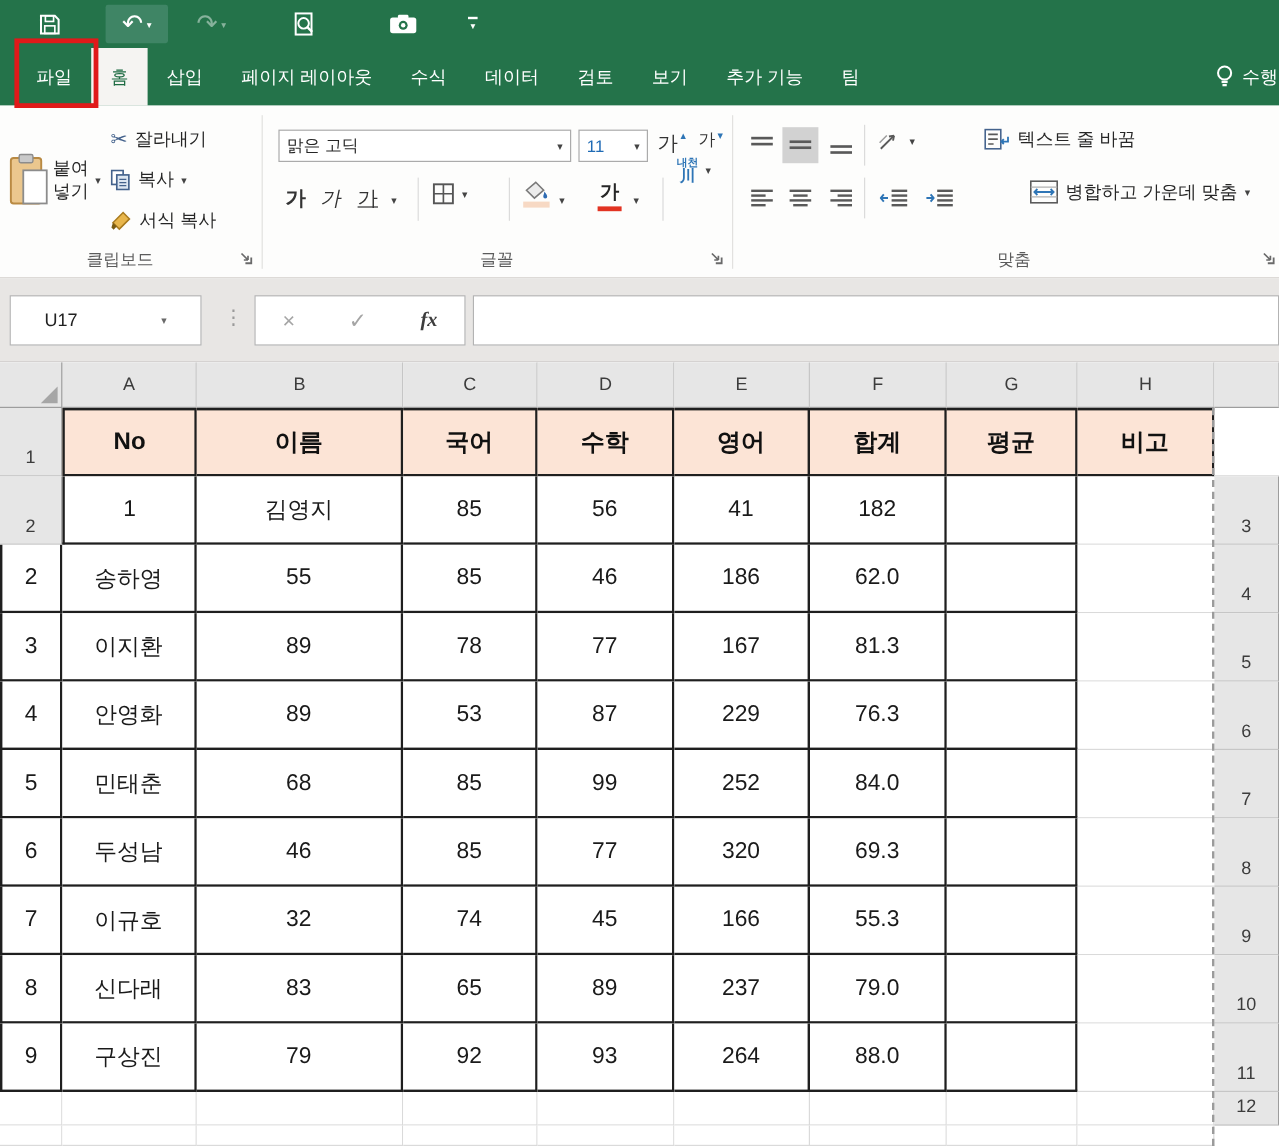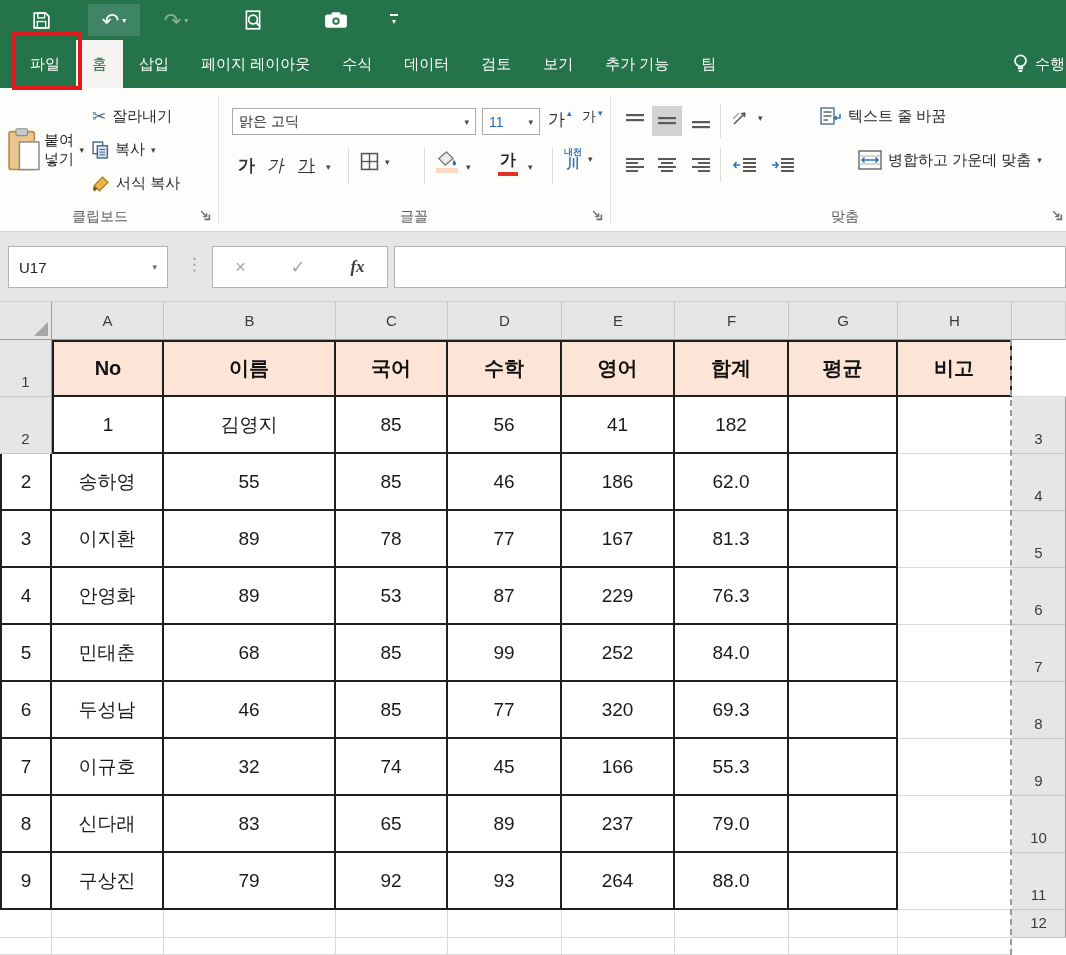--- a/index.html
+++ b/index.html
@@ -40,21 +40,21 @@
   .alignbtn.sel { background:#D2D2D2; }
   .paste-btn { position:absolute; left:6px; top:8px; width:78px; height:108px; display:flex; flex-direction:row; align-items:center; justify-content:flex-start; gap:2px; }
   .paste-btn .lbl { font-size:15px; }
   .redbar { display:block; width:20px; height:4px; background:#E23322; margin-top:1px; }
   .peachbar { display:block; width:22px; height:5px; background:#F7D9C4; margin-top:1px; }
   .phonetic { display:flex; flex-direction:column; align-items:center; color:#2E75B6; line-height:1; font-weight:bold; }
   .phonetic .t { font-size:9px; } .phonetic .b { font-size:13px; }
 
   
   .fbar { position:absolute; left:0; top:232px; width:1066px; height:70px; background:#E8E6E4; border-bottom:1px solid #D0CECC; }
-  .namebox { position:absolute; left:8px; top:14px; width:160px; height:42px; background:#fff; border:1px solid #B3B3B3; display:flex; align-items:center; font-size:15px; color:#222; padding:0 10px; }
+  .namebox { position:absolute; left:8px; top:14px; width:160px; height:42px; background:#fff; border:1px solid #B3B3B3; display:flex; align-items:center; font-size:15px; color:#222; padding:0 28px; }
   .namebox .dar { margin-left:auto; color:#6a6a6a; }
   .fdots { position:absolute; left:186px; top:22px; color:#9a9a9a; font-size:17px; }
   .fxbox { position:absolute; left:212px; top:14px; width:176px; height:42px; background:#fff; border:1px solid #B3B3B3; display:flex; align-items:center; justify-content:space-around; }
   .fxbox .x { color:#A5A5A5; font-size:18px; }
   .fxbox .ck { color:#A5A5A5; font-size:18px; }
   .fxbox .fx { color:#3d3d3d; font-size:17px; font-style:italic; font-family:"Liberation Serif", serif; font-weight:bold; }
   .finput { position:absolute; left:394px; top:14px; width:672px; height:42px; background:#fff; border:1px solid #B3B3B3; font-size:15px; padding:0 8px; display:flex; align-items:center; }
 
   
   .sheet { position:absolute; left:0; top:302px; width:1066px; height:653px; background:#fff;
@@ -246,21 +246,21 @@
     </span>
     <span class="peachbar"></span>
   </div>
   <div class="dar" style="position:absolute;left:466px;top:74px;">▾</div>
   <div class="rbtn" style="left:498px;top:62px;flex-direction:column;gap:0;">
     <span class="ko" style="font-size:16px;">가</span>
     <span class="redbar"></span>
   </div>
   <div class="dar" style="position:absolute;left:528px;top:74px;">▾</div>
   <div class="ssep" style="left:552px;top:60px;height:36px;"></div>
-  <div class="rbtn" style="left:564px;top:60px;justify-content:flex-end;">
+  <div class="rbtn" style="left:564px;top:43px;justify-content:flex-end;">
     <span class="phonetic">
       <span class="t">내천</span>
       <span class="b">川</span>
     </span>
     <span class="dar">▾</span>
   </div>
   <div class="grp-label" style="left:218px;width:392px;">글꼴</div>
   <div class="launcher" style="left:590px;">
     <svg width="13" height="13" viewBox="0 0 12 12">
         <path d="M10.5 6 V10.5 H6" fill="none" stroke="#6a6a6a" stroke-width="1.4"></path>

